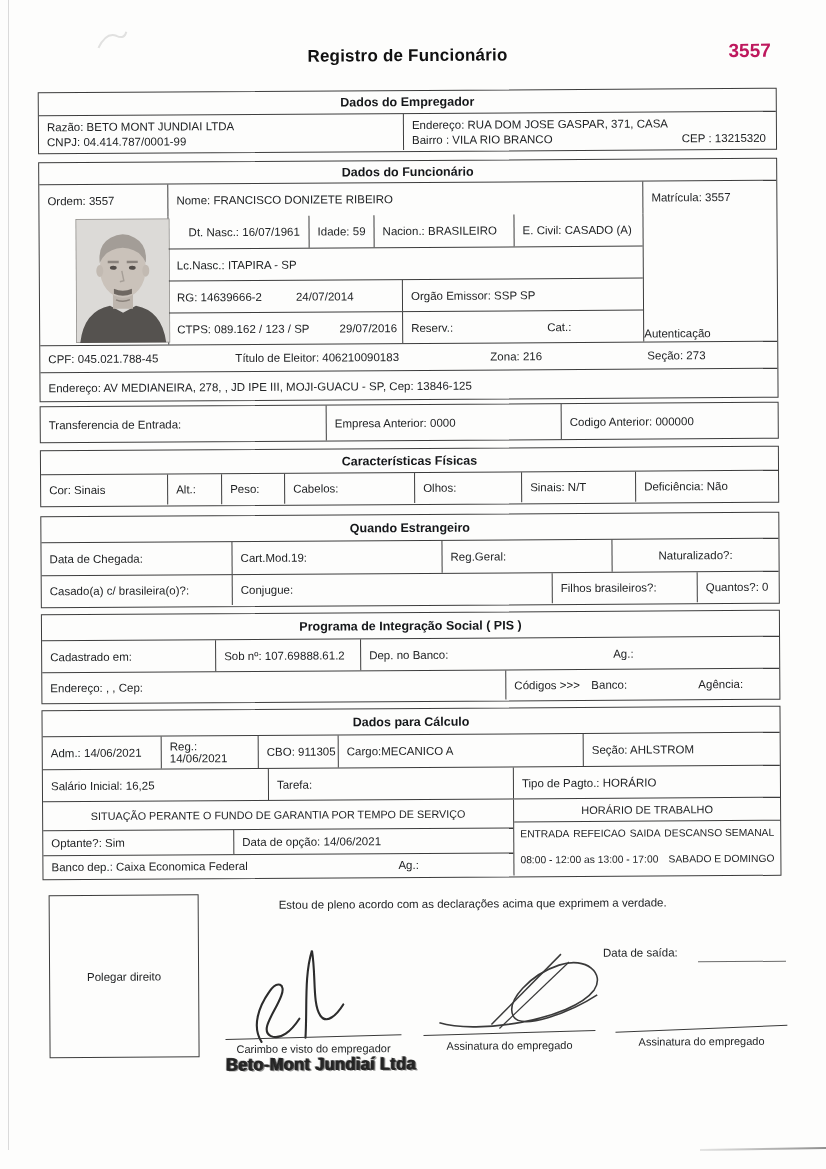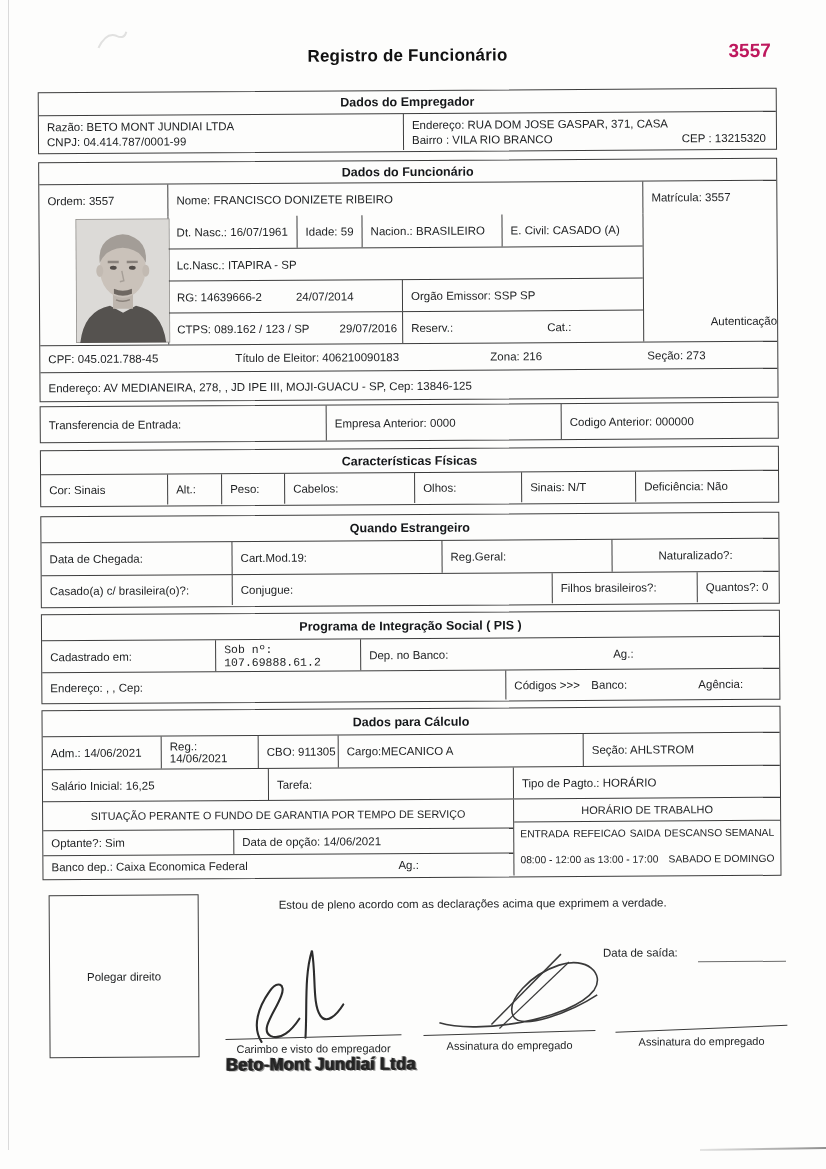--- a/index.html
+++ b/index.html
@@ -80,21 +80,21 @@
             <ellipse cx="37.5" cy="49" rx="3.4" ry="2" fill="#524d49"></ellipse>
             <ellipse cx="56.5" cy="49" rx="3.4" ry="2" fill="#524d49"></ellipse>
             <path d="M46 52 L48 62 L44 63" fill="none" stroke="#a59e97" stroke-width="1.4"></path>
             <path d="M38 70 Q47 74 56 70 L56 75 Q47 79 38 75 Z" fill="#6e6761"></path>
             <path d="M40 81 Q47 84 54 81" fill="none" stroke="#8a827b" stroke-width="1.4"></path>
           </svg>
         </div>
 
         <div class="bl" style="flex:1;display:flex;flex-direction:column;box-sizing:border-box;">
           <div class="row" style="height:32px;">
-            <div class="c" style="width:128px;">Dt. Nasc.: 16/07/1961</div>
+            <div class="c" style="width:128px;margin-left:12px;">Dt. Nasc.: 16/07/1961</div>
             <div class="c bl" style="width:65px;">Idade: 59</div>
             <div class="c bl" style="width:140px;">Nacion.: BRASILEIRO</div>
             <div class="c bl flex1">E. Civil: CASADO (A)</div>
           </div>
           <div class="row bt" style="height:32px;">
             <div class="c flex1">Lc.Nasc.: ITAPIRA - SP</div>
           </div>
           <div class="row bt" style="height:32px;">
             <div class="c" style="width:233px;">
               <span class="sp" style="left:8px;">RG: 14639666-2</span>
@@ -107,21 +107,21 @@
               <span class="sp" style="left:8px;">CTPS: 089.162 / 123 / SP</span>
               <span class="sp" style="right:5px;">29/07/2016</span>
             </div>
             <div class="c bl flex1">
               <span class="sp" style="left:8px;">Reserv.:</span>
               <span class="sp" style="left:144px;">Cat.:</span>
             </div>
           </div>
         </div>
 
-        <div class="bl" style="width:134px;display:flex;align-items:flex-end;justify-content:flex-end;padding-bottom:14px;box-sizing:border-box;font-size:11.5px;">
+        <div class="bl" style="width:134px;display:flex;align-items:flex-end;justify-content:flex-start;padding-bottom:2px;box-sizing:border-box;font-size:11.5px;">
           <span>Autenticação</span>
         </div>
       </div>
       <div class="row bt" style="height:27px;">
         <span class="sp" style="left:8px;">CPF: 045.021.788-45</span>
         <span class="sp" style="left:195px;">Título de Eleitor: 406210090183</span>
         <span class="sp" style="left:450px;">Zona: 216</span>
         <span class="sp" style="left:607px;">Seção: 273</span>
       </div>
       <div class="row bt" style="height:31px;">
@@ -163,21 +163,21 @@
         <div class="c bl" style="width:320px;">Conjugue:</div>
         <div class="c bl" style="width:145px;">Filhos brasileiros?:</div>
         <div class="c bl flex1">Quantos?: 0</div>
       </div>
     </div>
 
     <div class="sec" style="top:612px;height:90px;">
       <div class="sec-h" style="height:26px;">Programa de Integração Social ( PIS )</div>
       <div class="row" style="height:31px;">
         <div class="c" style="width:173px;">Cadastrado em:</div>
-        <div class="c bl" style="width:145px;font-family:Liberation Mono, monospace;">Sob nº: 107.69888.61.2</div>
+        <div class="c bl" style="width:145px;">Sob nº: 107.69888.61.2</div>
         <div class="c bl flex1">
           <span class="sp" style="left:8px;">Dep. no Banco:</span>
           <span class="sp" style="left:252px;">Ag.:</span>
         </div>
       </div>
       <div class="row bt" style="height:30px;">
         <div class="c" style="width:463px;">Endereço:  ,  , Cep:</div>
         <div class="c bl flex1">
           <span class="sp" style="left:8px;">Códigos &gt;&gt;&gt;</span>
           <span class="sp" style="left:85px;">Banco:</span>

